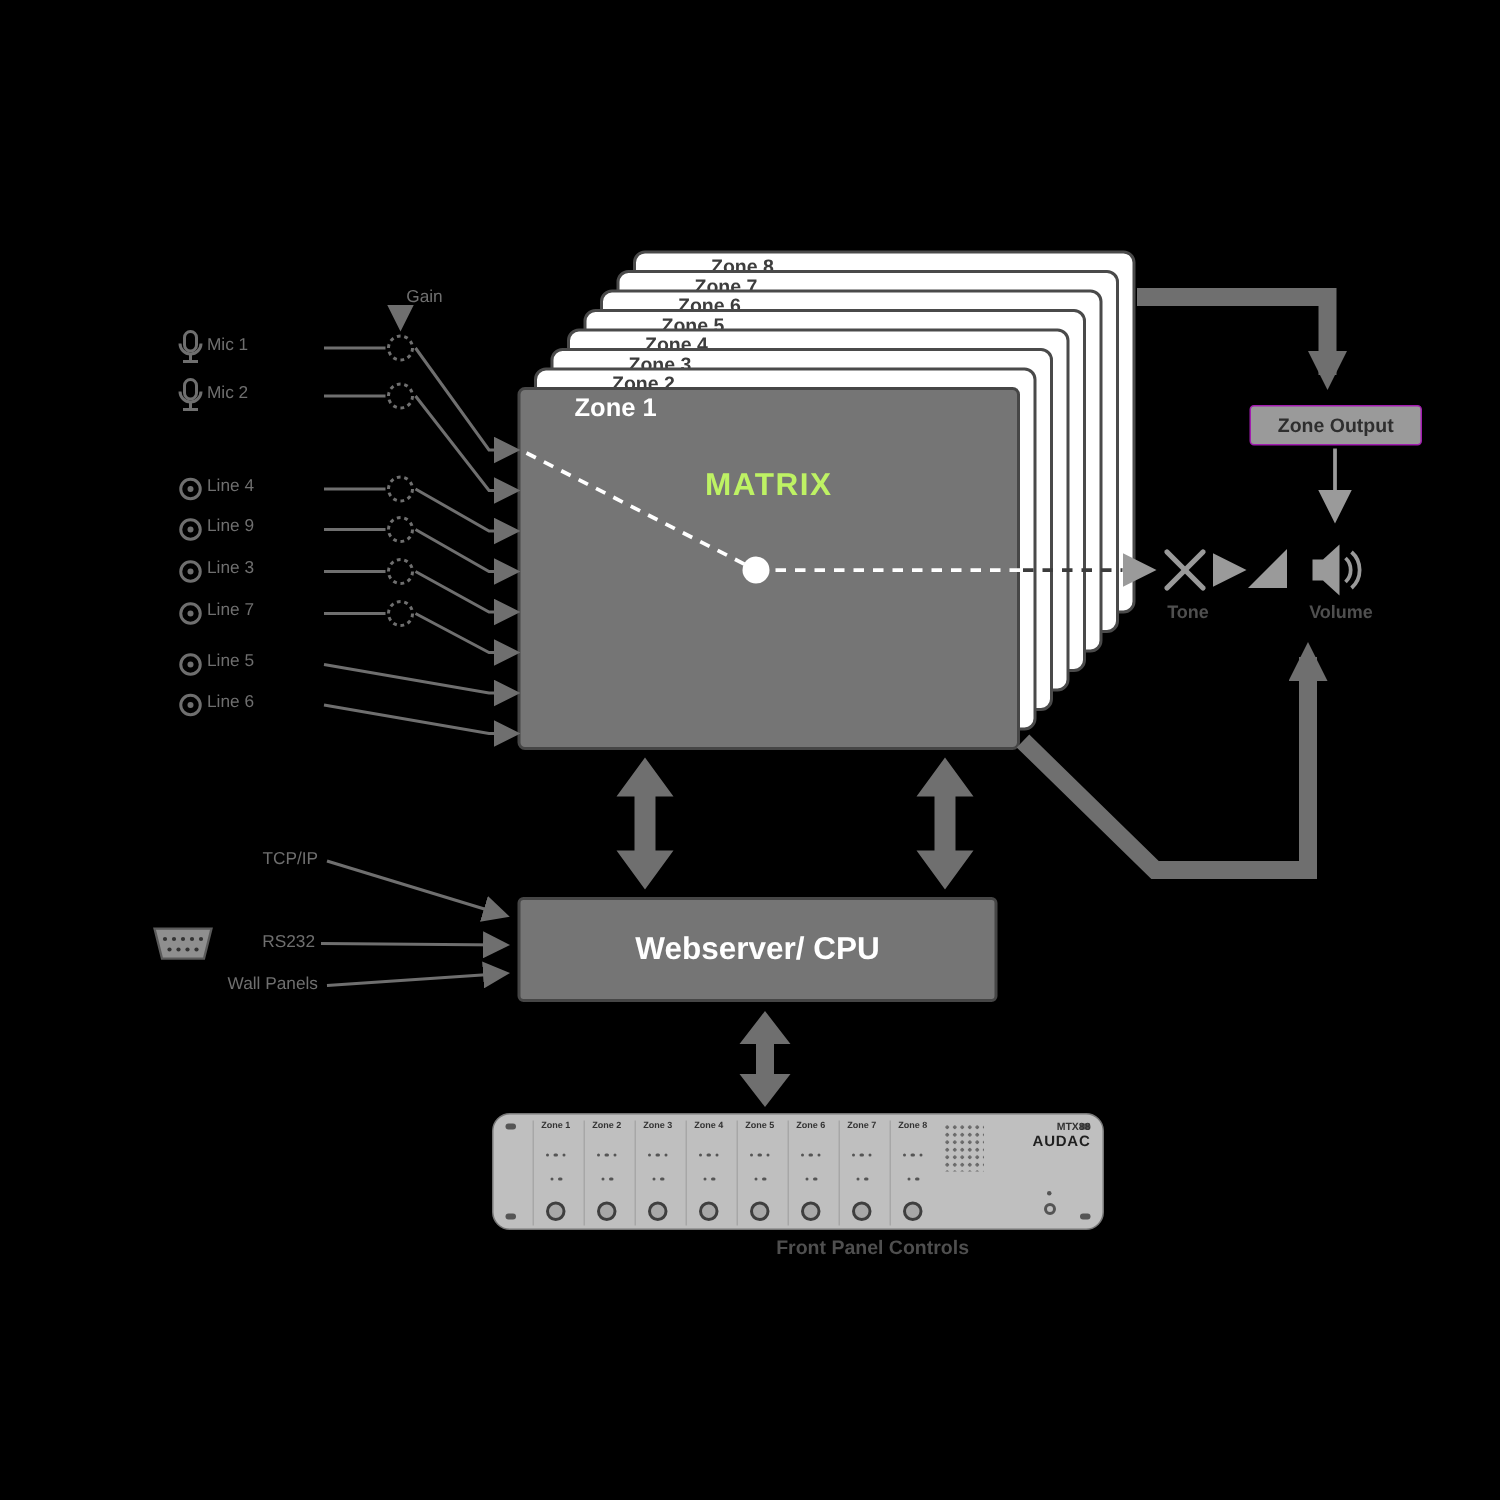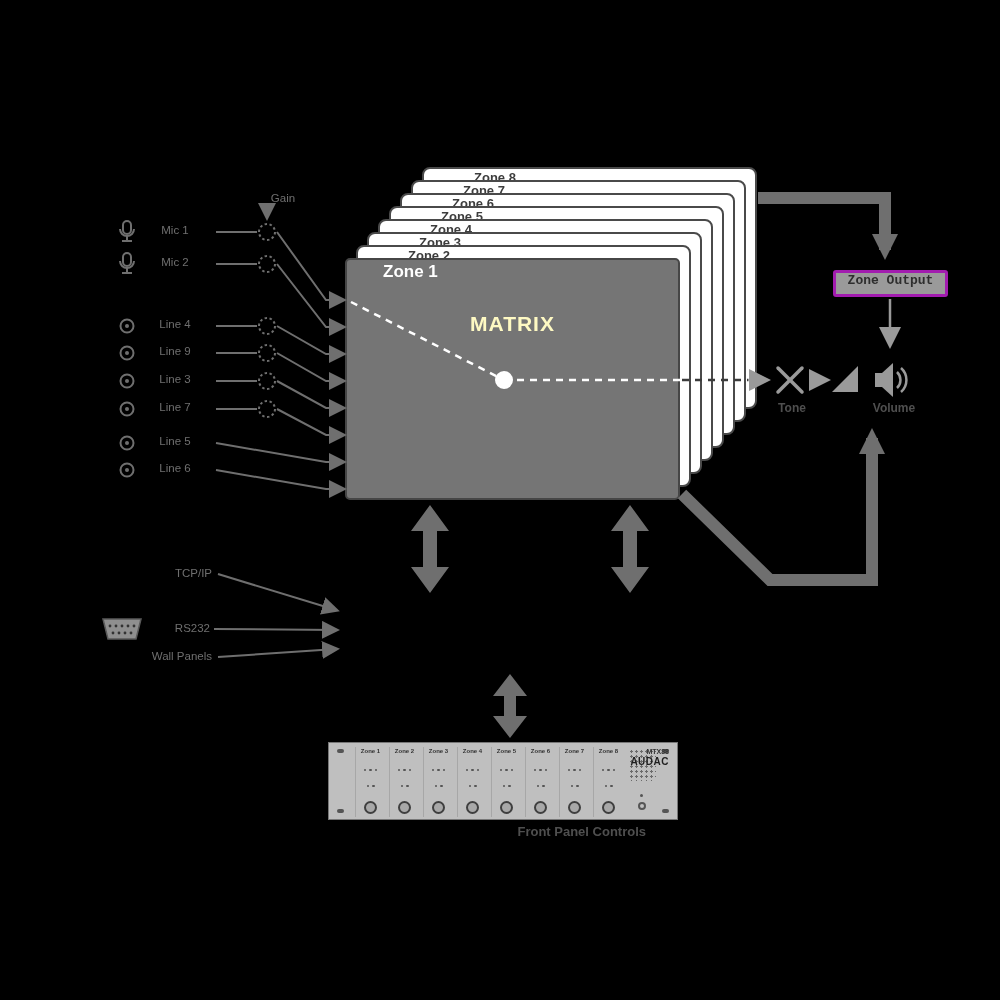--- a/index.html
+++ b/index.html
@@ -6,39 +6,39 @@
   #stage{position:relative;width:1000px;height:1000px;background:#000;overflow:hidden;
          font-family:"Liberation Sans",sans-serif;}
   
   .zone-card{position:absolute;width:335px;height:242px;background:#ffffff;
              border:2px solid #4a4a4a;border-radius:8px;box-sizing:border-box;}
   .zone-card .zlabel{padding:1px 0 0 50px;font-size:13px;font-weight:bold;color:#3d3d3d;}
   .matrix-card{position:absolute;left:345px;top:258px;width:335px;height:242px;
                background:#757575;border:2px solid #464646;border-radius:5px;box-sizing:border-box;}
   .matrix-card .front-zone{position:absolute;left:36px;top:2px;font-size:17px;font-weight:bold;color:#fff;}
   .matrix-card .matrix-title{position:absolute;left:0;right:0;top:52px;text-align:center;
-               font-size:21px;font-weight:bold;letter-spacing:1px;color:#fef9c3;}
+               font-size:21px;font-weight:bold;letter-spacing:1px;color:#bef264;}
   
   .glabel{position:absolute;color:#6f6f6f;font-size:11.5px;}
-  .in-label{width:74px;text-align:center;}
+  .in-label{width:74px;text-align:left;}
   .ctl-label{text-align:right;}
   .dark-caption{position:absolute;color:#4f4f4f;font-weight:bold;font-size:12px;text-align:center;}
   
   .cpu-box{position:absolute;left:345px;top:598px;width:320px;height:70px;background:#757575;
            border:2px solid #464646;border-radius:4px;box-sizing:border-box;
            display:flex;align-items:center;justify-content:center;
            color:#fff;font-size:21px;font-weight:bold;}
   
   .zone-output{position:absolute;left:833px;top:270px;width:115px;height:27px;background:#9a9a9a;
-               border:3px solid #a21caf;border-radius:3px;box-sizing:border-box;
-               display:flex;justify-content:center;
-               color:#2e2e2e;font-size:13px;font-weight:bold;font-family:Liberation Mono, monospace;}
-  
-  .front-panel{position:absolute;left:328px;top:742px;width:350px;height:78px;background:#bfbfbf;
-               border:1px solid #777;border-radius:0;box-sizing:border-box;}
+               border:1px solid #a21caf;border-radius:3px;box-sizing:border-box;
+               display:flex;align-items:center;justify-content:center;
+               color:#2e2e2e;font-size:13px;font-weight:bold;}
+  
+  .front-panel{position:absolute;left:328px;top:742px;width:408px;height:78px;background:#bfbfbf;
+               border:1px solid #777;border-radius:12px;box-sizing:border-box;}
   .screw{position:absolute;width:7px;height:4px;background:#555;border-radius:2px;}
   .strips{position:absolute;left:26px;top:4px;height:70px;display:flex;gap:4px;}
   .strip{width:30px;height:70px;display:flex;flex-direction:column;align-items:center;
          justify-content:space-between;border-left:1px solid #a7a7a7;box-sizing:border-box;padding:1px 0 3px 0;}
   .strip .zname{font-size:6px;line-height:7px;font-weight:bold;color:#333;}
   .dotrow{display:flex;gap:3px;}
   .tinydot{width:2.5px;height:2.5px;border-radius:50%;background:#555;}
   .knob{width:13px;height:13px;border-radius:50%;background:#a8a8a8;border:2px solid #3f3f3f;box-sizing:border-box;}
   .grille{position:absolute;left:300px;top:6px;width:27px;height:32px;
           background-image:radial-gradient(#6a6a6a 1px, transparent 1.3px);background-size:5px 5px;}
@@ -75,20 +75,23 @@
     </div>
   <div class="zone-card" style="left:356px;top:245px;">
     <div class="zlabel">Zone 2</div>
     </div>
 
   <div class="matrix-card">
     <div class="front-zone">Zone 1</div>
     <div class="matrix-title">MATRIX</div>
   </div>
 
+  <div class="cpu-box">
+    <span>Webserver/ CPU</span>
+  </div>
 
   <div class="zone-output">
     <span>Zone Output</span>
   </div>
 
   <svg width="1000" height="1000" viewBox="0 0 1000 1000">
     <defs>
       <marker id="arr" markerWidth="9" markerHeight="9" refX="7" refY="4.5" orient="auto">
         <path d="M0,0 L9,4.5 L0,9 z" fill="#6f6f6f"></path>
       </marker>

